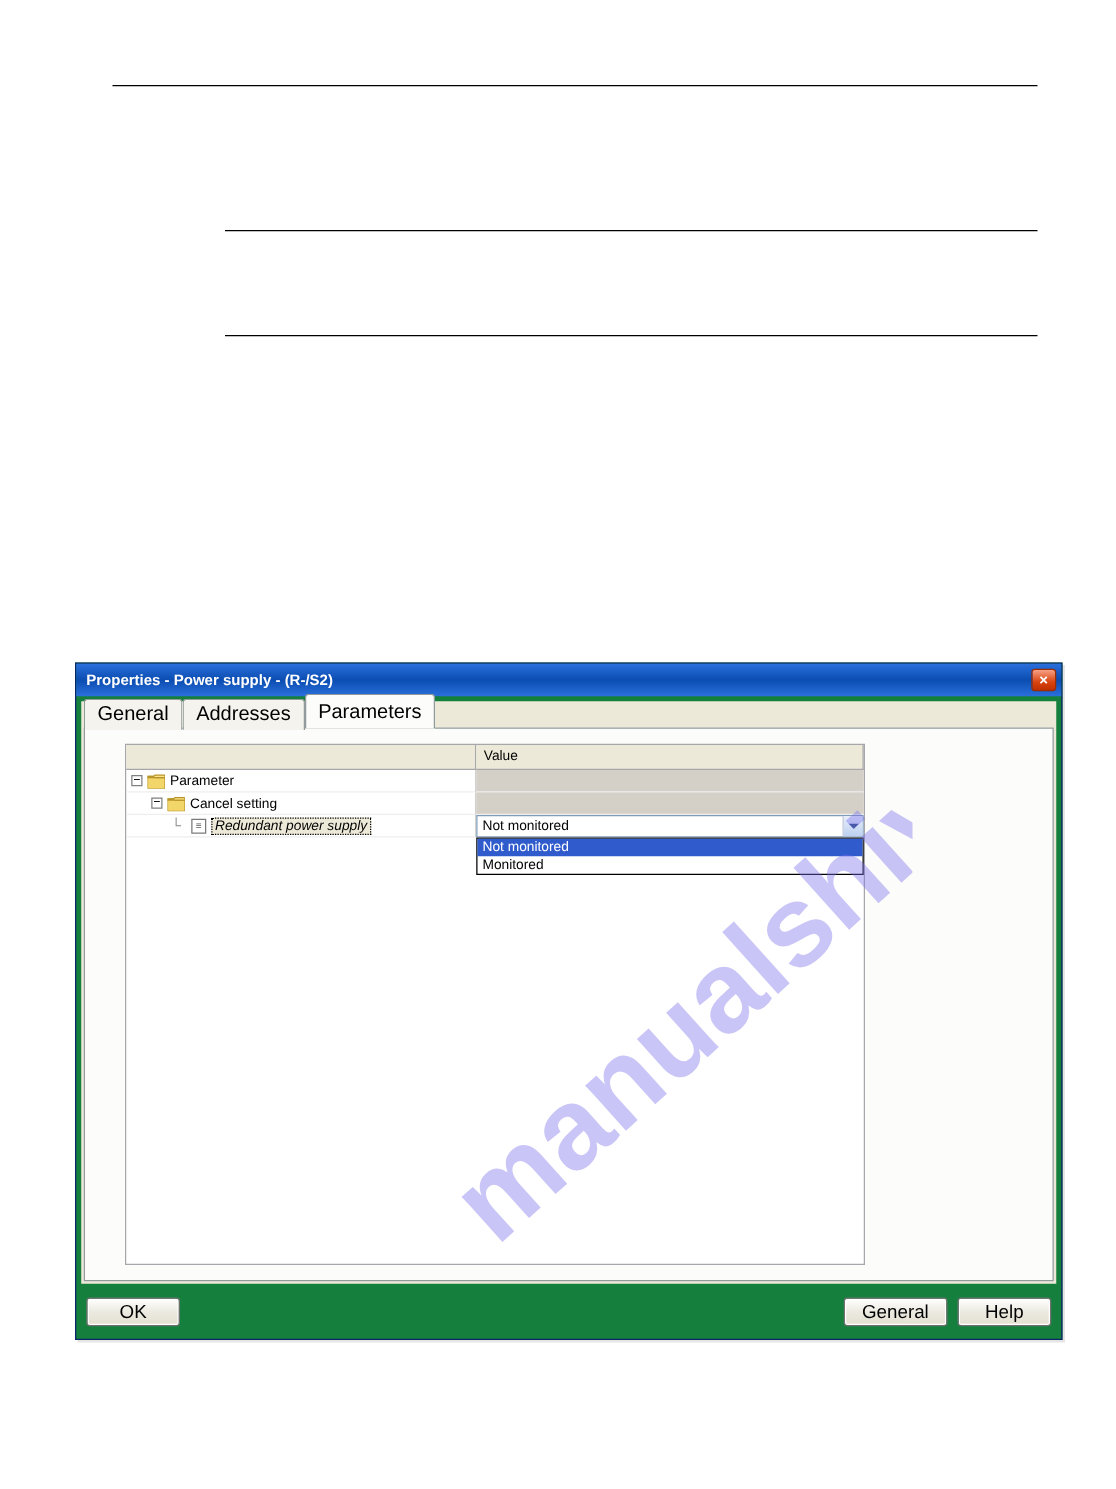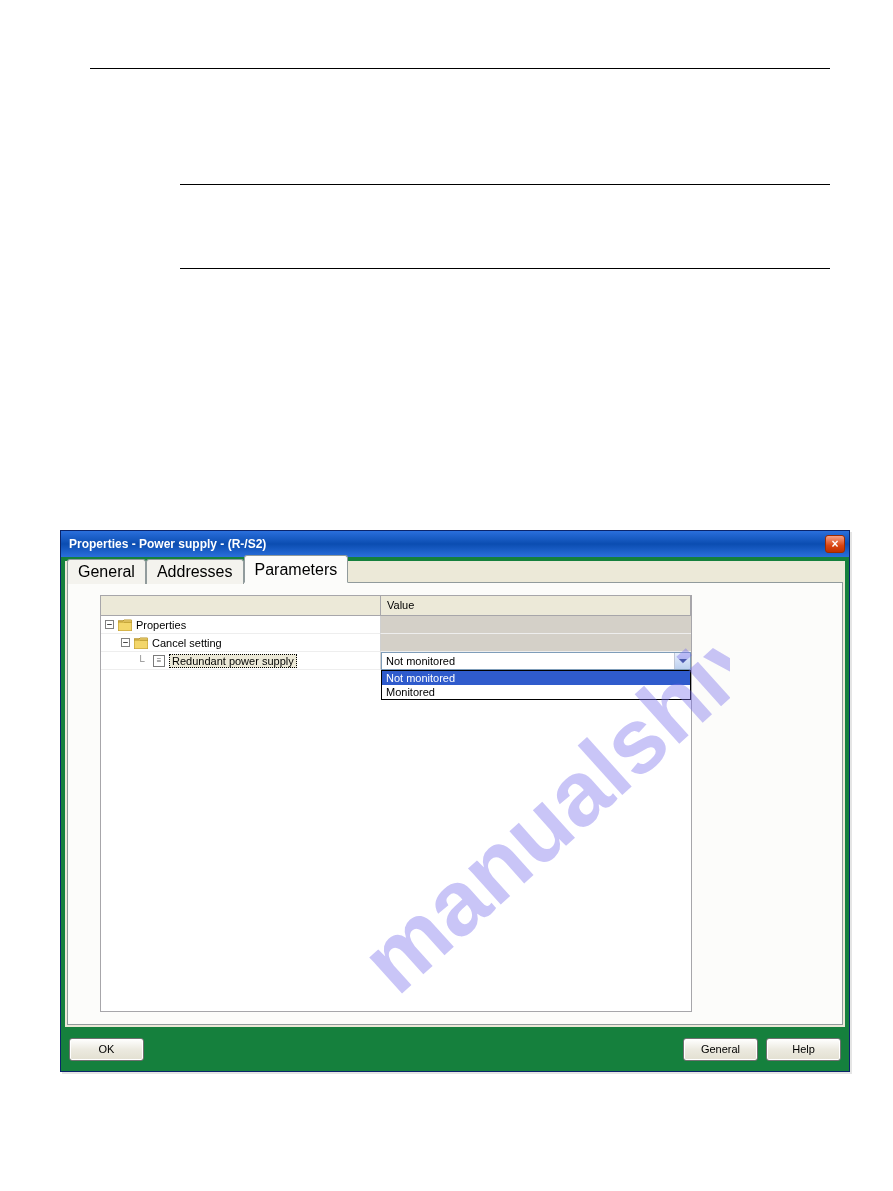--- a/index.html
+++ b/index.html
@@ -163,20 +163,21 @@
     font-size: 8px; color: #5a5a5a;
   }
   .indent-1 { padding-left: 20px; }
   .indent-2 { padding-left: 36px; }
   .tree-line { display:inline-block; width: 12px; color:#888; }
 
   .selected-tree {
     background: #ece9d8;
     border: 1px dotted #000;
     padding: 0 2px;
+    font-style: italic;
   }
 
   .combo {
     position: absolute;
     left: 0; right: 0; top: 0; height: 18px;
     background: #fff;
     border: 1px solid #7f9db9;
     display: flex;
     align-items: center;
     padding-left: 4px;
@@ -220,21 +221,21 @@
     height: 28px;
     display: flex;
     align-items: center;
   }
   .xp-button {
     height: 23px;
     min-width: 75px;
     border: 1px solid #707070;
     border-radius: 3px;
     background: linear-gradient(to bottom,#ffffff,#eceae0 50%,#e3e0d1);
-    font-size: 11px;
+    font-size: 15px;
     padding: 0 14px;
     cursor: pointer;
     display: inline-flex;
     align-items: center;
     justify-content: center;
     box-shadow: inset 0 0 0 1px #fff;
   }
   .button-row .spacer { flex: 1; }
   .button-row .xp-button + .xp-button { margin-left: 8px; }
 </style>
@@ -274,21 +275,21 @@
 
         <div class="grid-row">
           <div class="gr-tree">
             <span class="expander">−</span>
             <span class="folder-icon">
               <svg viewBox="0 0 14 12">
                   <path d="M0 2h5l1 1h8v8a1 1 0 0 1-1 1H1a1 1 0 0 1-1-1z" fill="#f3d66a" stroke="#b8952a"></path>
                   <path d="M0 2h5l1-1h7a1 1 0 0 1 1 1v1H0z" fill="#ffe58a" stroke="#b8952a"></path>
                 </svg>
             </span>
-            <span>Properties</span>
+            <span>Parameter</span>
           </div>
           <div class="gr-value empty"></div>
         </div>
 
         <div class="grid-row">
           <div class="gr-tree indent-1">
             <span class="expander">−</span>
             <span class="folder-icon">
               <svg viewBox="0 0 14 12">
                   <path d="M0 2h5l1 1h8v8a1 1 0 0 1-1 1H1a1 1 0 0 1-1-1z" fill="#f3d66a" stroke="#b8952a"></path>

